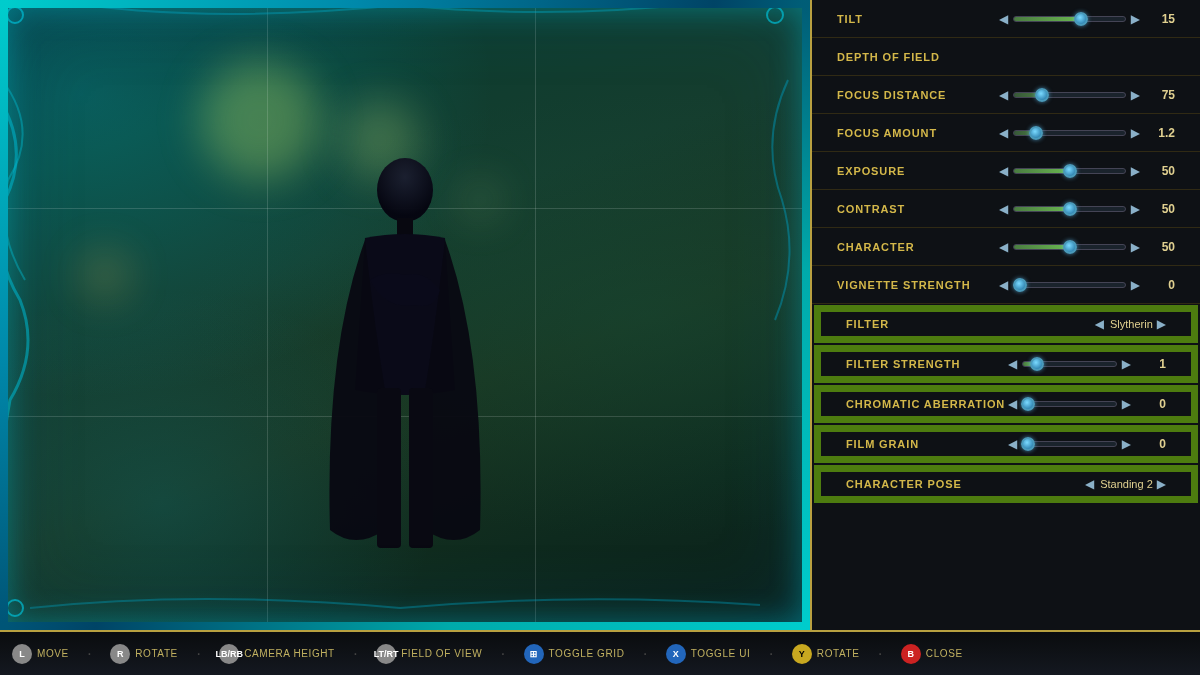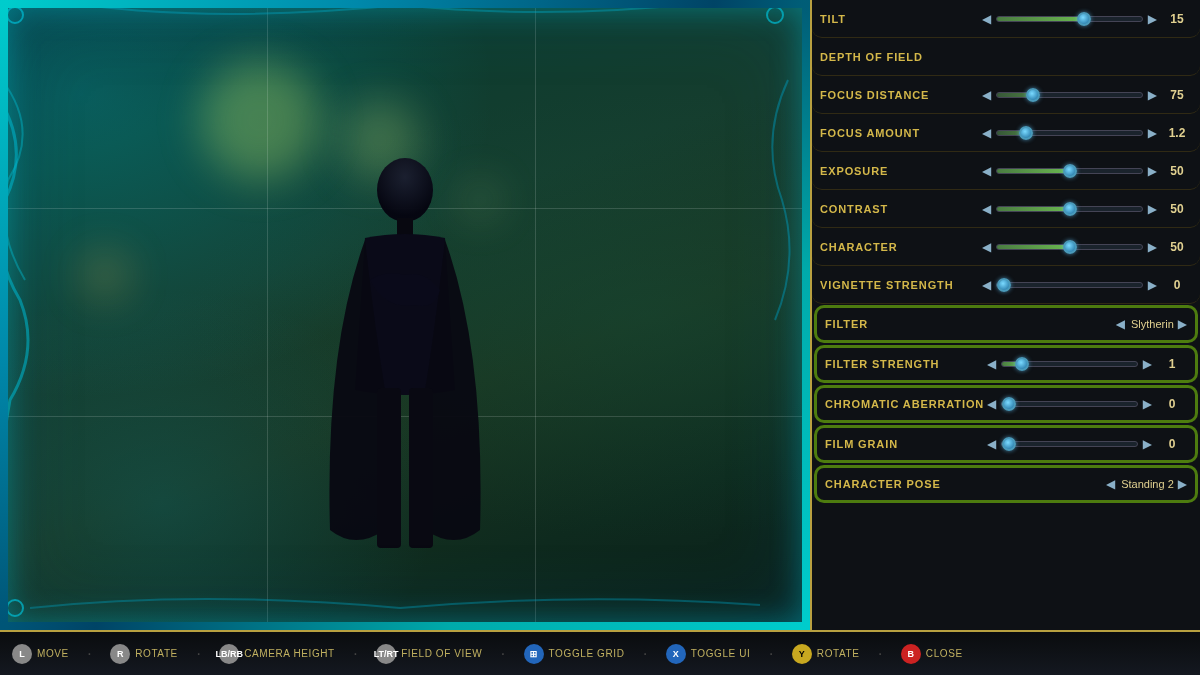--- a/index.html
+++ b/index.html
@@ -102,26 +102,25 @@
       flex-direction: column;
       overflow-y: auto;
       overflow-x: hidden;
     }
 
     .setting-row {
       display: flex;
       align-items: center;
       border-bottom: 1px solid rgba(100, 80, 20, 0.4);
       min-height: 38px;
-      padding: 0 8px;
-      border-radius: 10px;
+      padding: 0 25px;
     }
 
     .setting-row.highlighted {
-      border: 3px solid #4d7c0f;
+      border: 7px solid #4d7c0f;
       margin: 1px 2px;
     }
 
     .setting-label {
       color: #d4b84a;
       font-size: 11px;
       font-weight: bold;
       letter-spacing: 0.08em;
       width: 160px;
       flex-shrink: 0;
@@ -191,21 +190,21 @@
       border: 2px solid #4a9aba;
       box-shadow: 0 0 4px rgba(100,200,255,0.6);
       cursor: pointer;
     }
 
     .slider-value {
       color: #e0d090;
       font-size: 12px;
       font-weight: bold;
       min-width: 30px;
-      text-align: center;
+      text-align: right;
       flex-shrink: 0;
     }
 
     
     .select-control {
       display: flex;
       align-items: center;
       flex: 1;
       justify-content: flex-end;
       gap: 4px;

